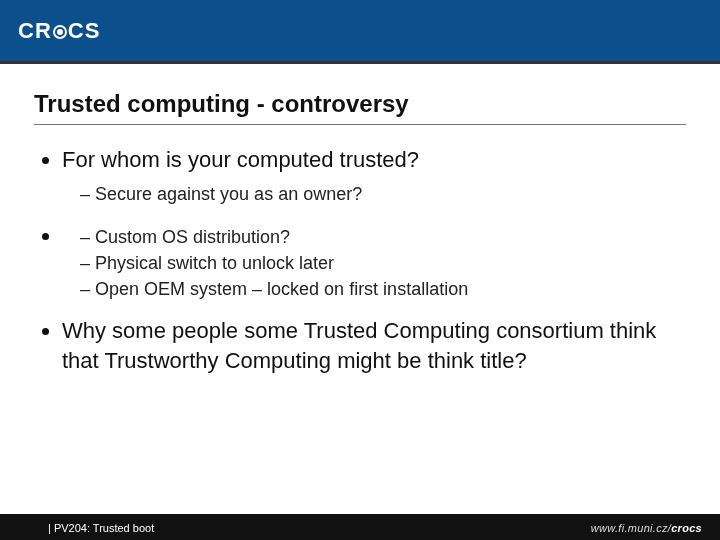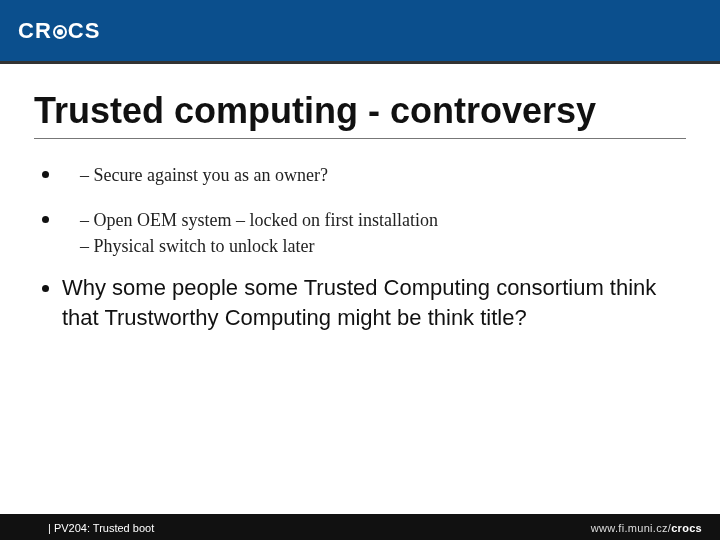--- a/index.html
+++ b/index.html
@@ -3,58 +3,60 @@
 <meta charset="utf-8">
 <style>
   * { margin: 0; padding: 0; box-sizing: border-box; }
   html, body { width: 720px; height: 540px; font-family: Arial, Helvetica, sans-serif; background: #fff; }
   .slide { width: 720px; height: 540px; position: relative; display: flex; flex-direction: column; align-items: flex-end; }
   .header { width: 100%; height: 64px; background: #0b4f8d; display: flex; align-items: center; padding-left: 18px; border-bottom: 3px solid #333; }
   .logo { color: #fff; font-weight: bold; font-size: 22px; letter-spacing: 1px; display: flex; align-items: center; gap: 1px; }
   .logo .ring { display:inline-block; width:14px; height:14px; border:2px solid #fff; border-radius:50%; position:relative; top:1px; }
   .logo .ring::after { content:""; position:absolute; width:6px; height:6px; background:#fff; border-radius:50%; left:2px; top:2px; }
   .content { flex: 1 1 auto; padding: 26px 34px 10px 34px; }
-  .title { font-size: 36px; font-weight: bold; color: #111; margin-bottom: 6px; }
+  .title { font-size: 24px; font-weight: bold; color: #111; margin-bottom: 6px; }
   .title-rule { border: none; border-top: 1px solid #777; margin-bottom: 20px; }
   ul.level1 { list-style: disc; padding-left: 28px; }
   ul.level1 > li { font-size: 22px; color: #111; margin-bottom: 6px; line-height: 1.35; }
-  ul.level2 { list-style: none; padding-left: 18px; margin-top: 16px; margin-bottom: 14px; font-family: Liberation Serif, serif; }
+  ul.level2 { list-style: none; padding-left: 18px; margin-top: 6px; margin-bottom: 14px; }
   ul.level2 > li { font-size: 18px; color: #222; line-height: 1.45; }
   ul.level2 > li::before { content: "– "; }
   .em { }
   .footer { width: 100%; height: 26px; background: #111; color: #fff; display: flex; align-items: center; justify-content: space-between; padding: 2px 18px 0 48px; font-size: 11px; }
-  .footer-url { color: #ddd; letter-spacing: .3px; }
+  .footer-url { color: #ddd; letter-spacing: .3px; font-style: italic; }
   .footer-url b { color:#fff; }
 </style>
 </head>
 <body>
 <div class="slide">
 
   <div class="header">
     <span class="logo">
       <span>CR</span>
       <span class="ring"></span>
       <span>CS</span>
     </span>
   </div>
 
   <div class="content">
     <h1 class="title">Trusted computing - controversy</h1>
     <hr class="title-rule">
 
     <ul class="level1">
       <li>
+        <span>For whom is your computed trusted?</span>
         <ul class="level2">
           <li>Secure against you as an owner?</li>
         </ul>
       </li>
       <li>
         <ul class="level2">
+          <li>Custom OS distribution?</li>
+          <li>Physical switch to unlock later</li>
           <li>Open OEM system – locked on first installation</li>
-          <li>Physical switch to unlock later</li>
         </ul>
       </li>
       <li>
         <span>Why some people some </span>
         <span class="em">Trusted Computing</span>
         <span> consortium think that </span>
         <span class="em">Trustworthy Computing</span>
         <span> might be think title?</span>
       </li>
     </ul>

